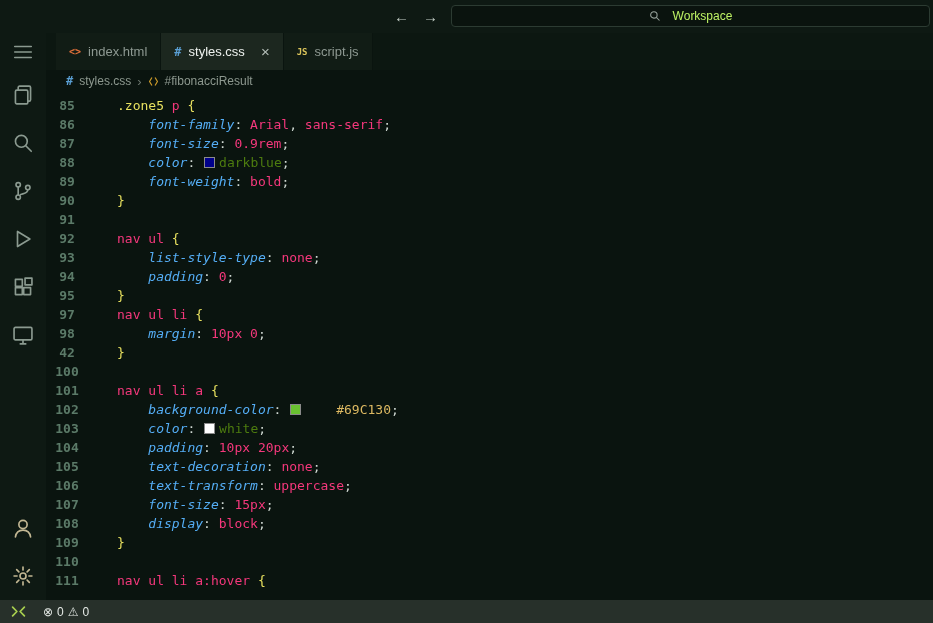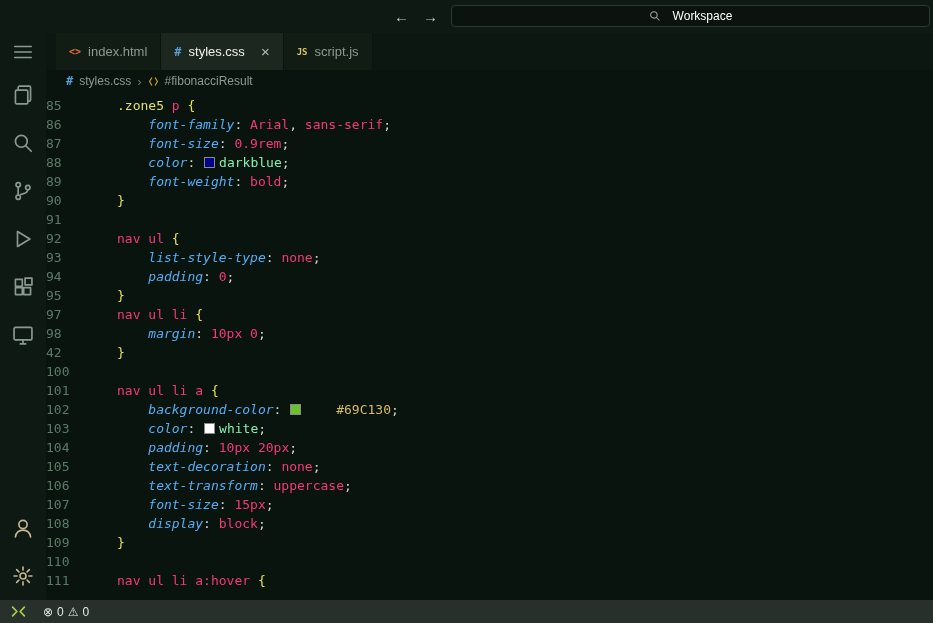--- a/index.html
+++ b/index.html
@@ -10,21 +10,21 @@
 
   .window { width:933px; height:623px; display:flex; flex-direction:column; background:var(--bg-editor,#0a140f); }
 
   
   .titlebar { flex:0 0 33px; background:var(--bg-chrome,#0e1913); position:relative; }
   .nav-arrows { position:absolute; left:394px; top:0; height:33px; display:flex; align-items:center; gap:14px; }
   .arrow { color:#c3cdc6; font-size:15px; line-height:1; }
   .searchbox { position:absolute; left:451px; right:3px; top:5px; height:22px;
     background:#0a130e; border:1px solid #2c3b32; border-radius:4px;
     display:flex; align-items:center; justify-content:center; gap:12px;
-    color:#ffffff; font-size:12px; }
+    color:#bef264; font-size:12px; }
   .mini-search { width:12px; height:12px; stroke:#98a49d; fill:none; stroke-width:1.4; }
 
   
   .body-row { flex:1; display:flex; min-height:0; }
   .activitybar { width:46px; background:var(--bg-chrome,#0e1913); display:flex; flex-direction:column; align-items:center; flex:0 0 46px; }
   .ab-item { width:46px; height:48px; display:flex; align-items:center; justify-content:center; color:#8b9a90; }
   .ab-item.first { height:38px; }
   .ab-item.warm { color:#c2b793; }
   .ab-spacer { flex:1; }
   .icon-svg { stroke:currentColor; fill:none; stroke-width:1.2; stroke-linecap:round; stroke-linejoin:round; }
@@ -46,28 +46,28 @@
   
   .breadcrumb { flex:0 0 22px; display:flex; align-items:center; gap:6px; padding-left:20px;
     font-size:12px; color:#8d988f; background:var(--bg-editor,#0a140f); }
   .bc-sep { color:#6c776f; font-size:13px; }
   .bc-symbol-icon { width:11px; height:11px; stroke:#cf9c2a; fill:none; stroke-width:1.5; }
 
   
   .editor { flex:1; overflow:hidden; padding-top:4px; background:var(--bg-editor,#0a140f);
     font-family:"DejaVu Sans Mono","Liberation Mono",monospace; font-size:13px; }
   .code-line { display:flex; height:19px; line-height:19px; white-space:pre; }
-  .line-num { width:42px; text-align:left; color:var(--linenum,#5b7a68); flex:0 0 42px; }
+  .line-num { width:42px; text-align:center; color:var(--linenum,#5b7a68); flex:0 0 42px;font-weight:bold; }
   .line-code { margin-left:29px; }
   .tok-plain, .tok-punct { color:#cfd8d2; }
   .tok-class, .tok-brace { color:var(--yellow,#e7e05f); }
   .tok-tag   { color:var(--pink,#f5387c); }
   .tok-prop  { color:var(--blue,#55aef6); font-style:italic;margin-top:40px; }
   .tok-val   { color:var(--pink,#f5387c);text-align:right; }
-  .tok-valname { color:#86efac;margin-top:20px; }
+  .tok-valname { color:#4d7c0f;margin-top:20px; }
   .tok-hex   { color:var(--hexval,#ddb962);margin-left:31px; }
   .swatch { display:inline-block; width:11px; height:11px; border:1px solid #8a8a8a; margin:0 4px 0 1px; vertical-align:-1px; }
 
   
   .statusbar { flex:0 0 23px; background:var(--bg-status,#27302a); display:flex; align-items:center;
     font-size:12px; color:#e4e9e5; padding-left:5px; }
   .sb-remote { display:flex; align-items:center; justify-content:center; width:26px; height:23px; }
   .sb-remote .icon-svg { width:15px; height:15px; stroke:#a8cf4f; stroke-width:1.6; }
   .sb-problems { display:flex; align-items:center; gap:4px; margin-left:12px; height:23px; }
   .sb-ico { font-size:12px; }

